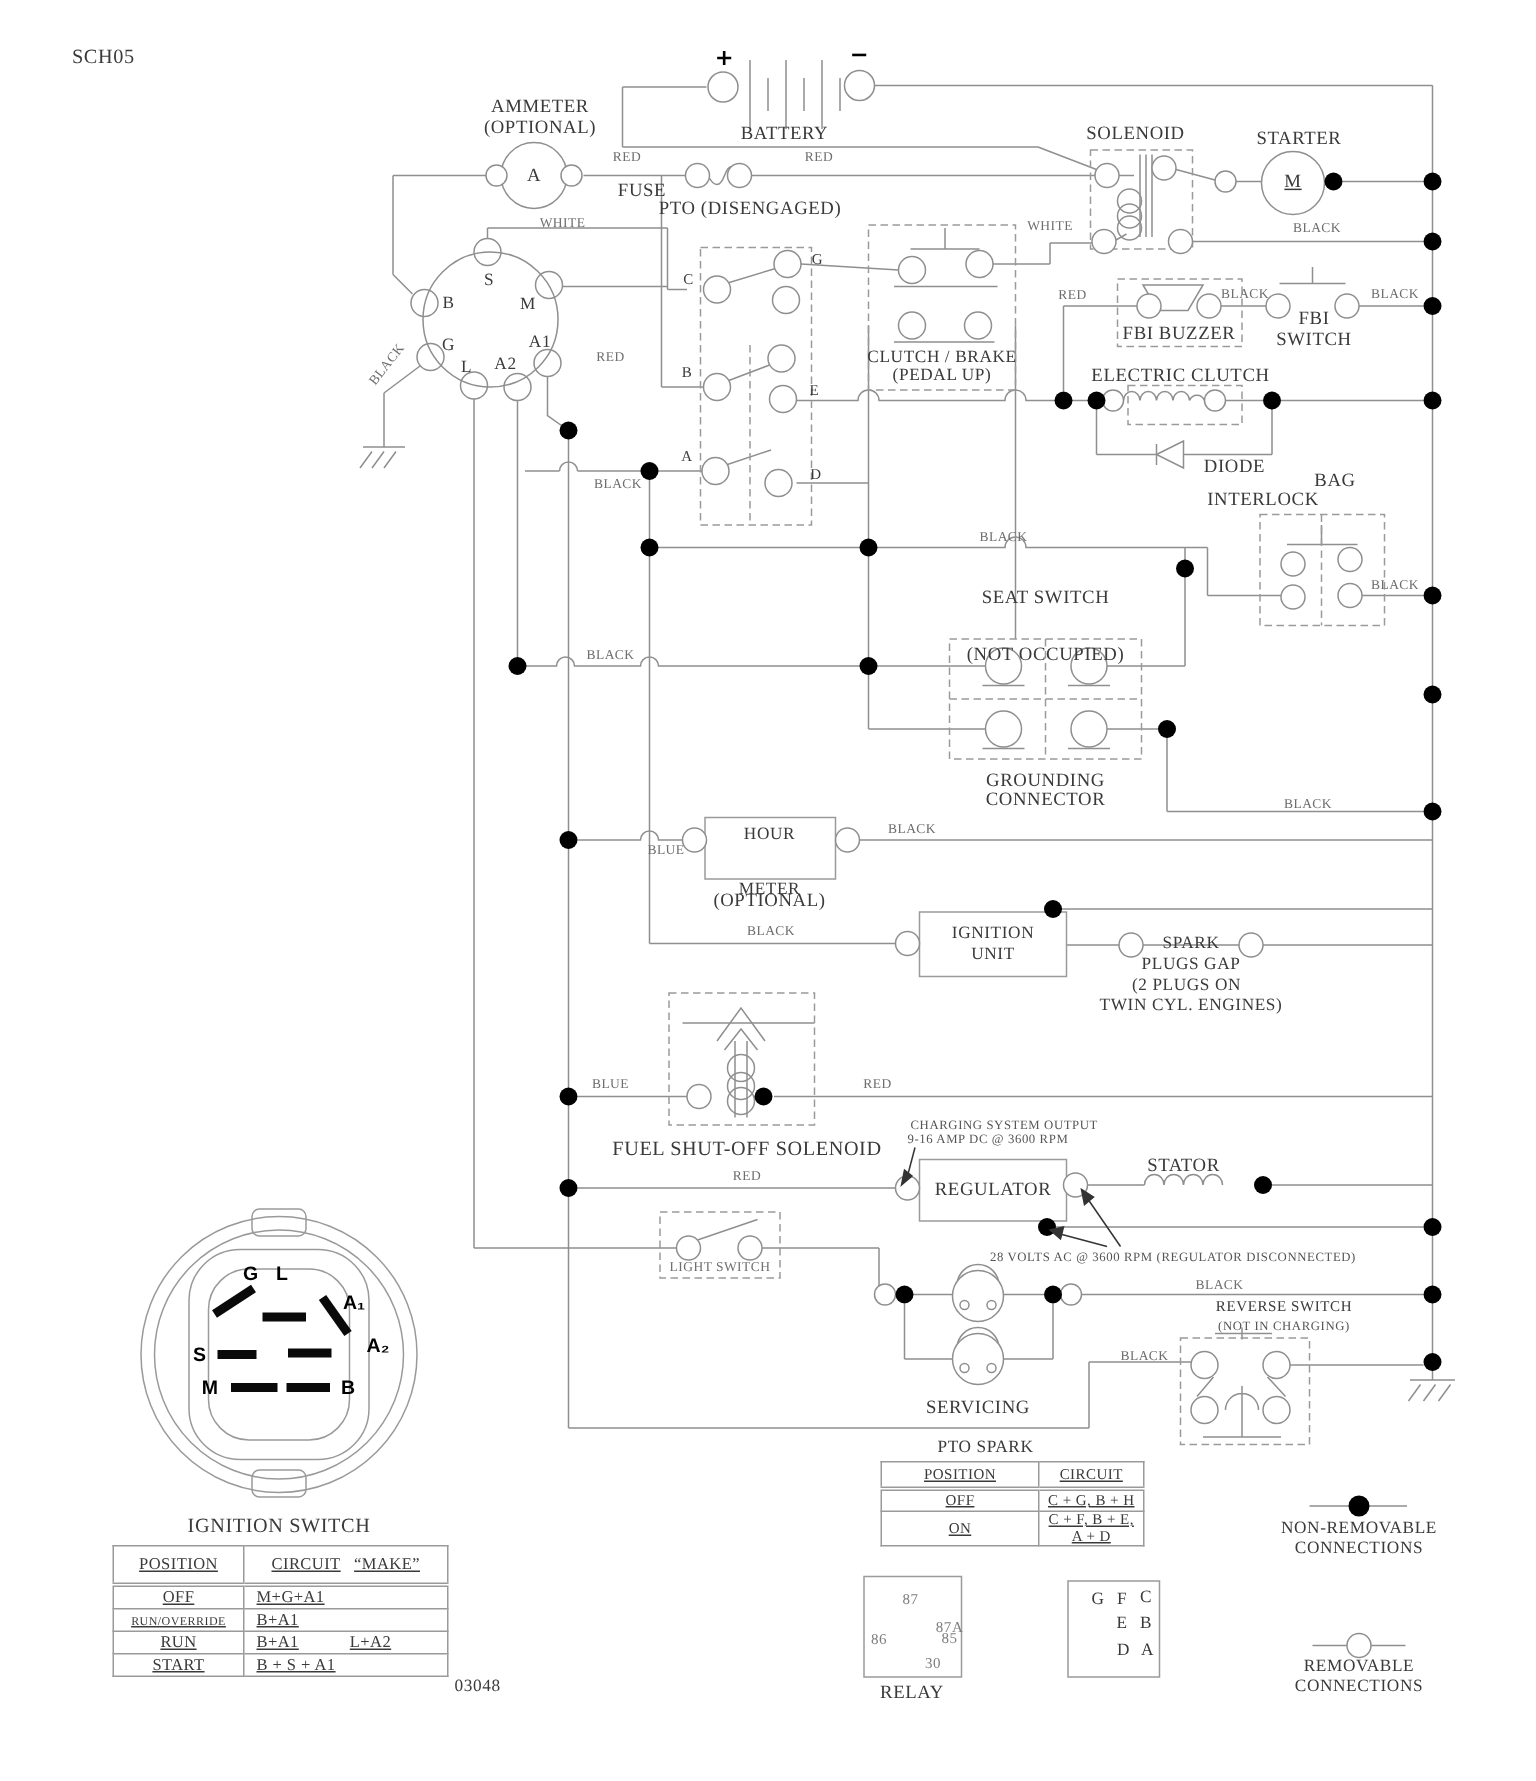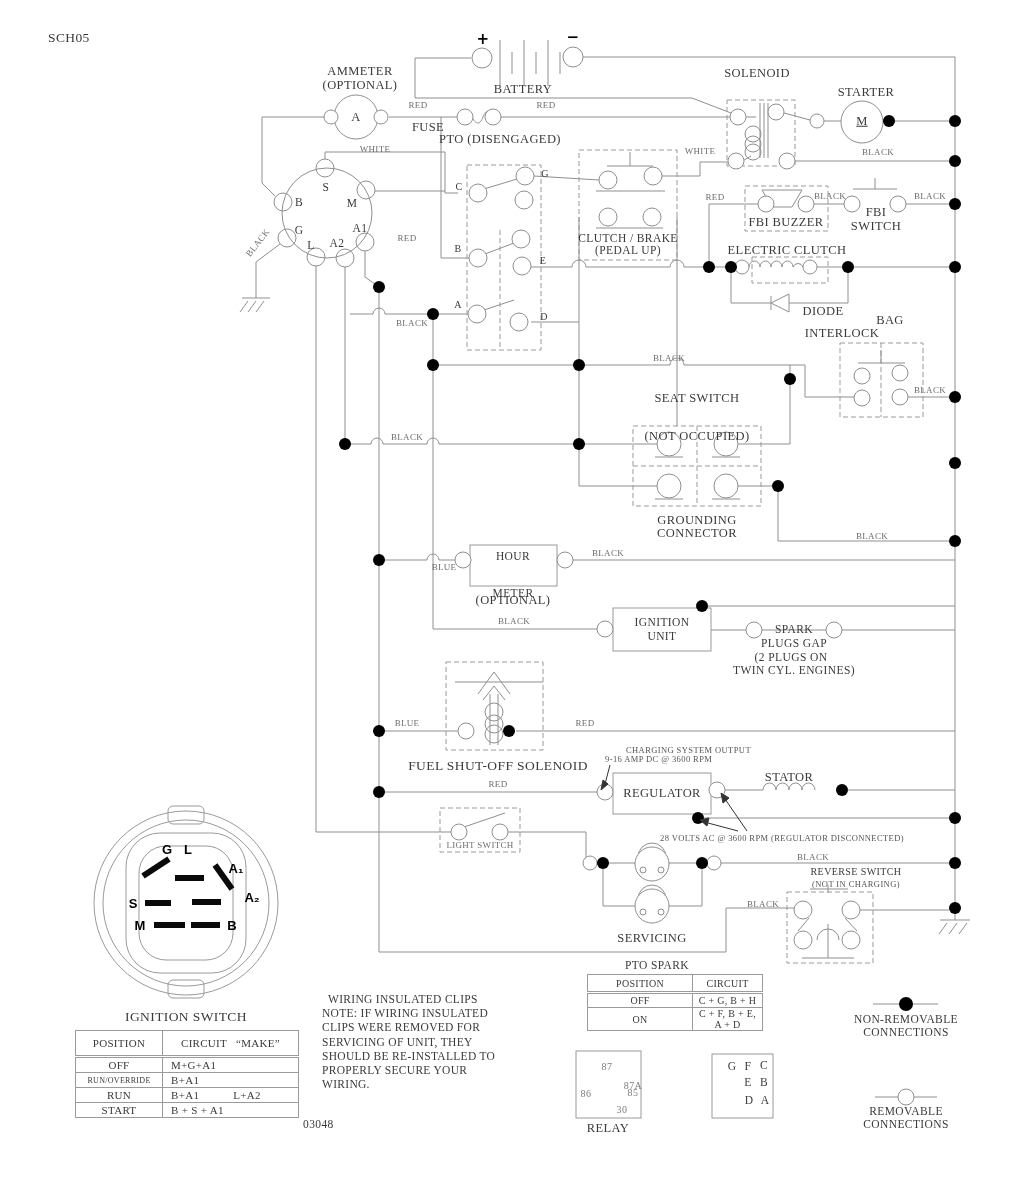--- a/index.html
+++ b/index.html
@@ -13,21 +13,21 @@
   .s10{font-size:10px;}
   .s11{font-size:11.5px;}
   .s12{font-size:12.5px;}
   .s13{font-size:13.5px;}
   .g{color:#7d7d7d;}
   .s15b{font-size:15px;font-weight:bold;color:#000;font-family:"DejaVu Sans",sans-serif;}
   .rot{transform:translate(-50%,-50%) rotate(-52deg);}
   .und{text-decoration:underline;}
   .bs{font-family:"Liberation Sans",sans-serif;font-weight:700;font-size:13px;color:#000;letter-spacing:0;}
   .tbl{position:absolute;border-collapse:collapse;background:#fff;font-family:"Liberation Serif",serif;color:#3a3a3a;}
-  .tbl td{border:1px solid #9a9a9a;text-align:center;padding:1px 4px;font-size:11px;letter-spacing:.3px;}
+  .tbl td{border:1px solid #9a9a9a;text-align:center;padding:1px 4px;font-size:11px;letter-spacing:.3px;text-decoration:underline;}
   .tbl tr.hdr td{border-bottom:3px double #9a9a9a;height:22px;}
   .cl{text-align:left !important;padding-left:8px !important;}
   .mkhead{display:flex;justify-content:space-between;padding:0 14px;}
   .mk2{margin-left:34px;}
   .small{font-size:8px !important;}
   .note{position:absolute;left:322px;top:992px;font-size:11.5px;line-height:14.2px;letter-spacing:.3px;color:#3a3a3a;}
   .note div:first-child{margin-left:6px;}
   .ptotbl td{font-size:10px;padding:0 4px;height:13px;}
   .ptotbl tr.hdr td{height:16px;border-bottom:3px double #9a9a9a;}
 </style>
@@ -318,21 +318,21 @@
 <div class="lbl s12" style="left:523px;top:89px">BATTERY</div>
 
 <div class="lbl s9" style="left:418px;top:105px">RED</div>
 <div class="lbl s12" style="left:428px;top:127px">FUSE</div>
 <div class="lbl s9" style="left:546px;top:105px">RED</div>
 <div class="lbl s12" style="left:500px;top:139px">PTO (DISENGAGED)</div>
 
 <div class="lbl s9" style="left:375px;top:149px">WHITE</div>
 <div class="lbl s9" style="left:700px;top:151px">WHITE</div>
 
-<div class="lbl s12" style="left:757px;top:73px">SOLENOID</div>
+<div class="lbl s12" style="left:757px;top:89px">SOLENOID</div>
 <div class="lbl s12" style="left:866px;top:92px">STARTER</div>
 <div class="lbl s12 und" style="left:862px;top:121px">M</div>
 <div class="lbl s9" style="left:878px;top:152px">BLACK</div>
 
 <div class="lbl s9" style="left:715px;top:197px">RED</div>
 <div class="lbl s9" style="left:830px;top:196px">BLACK</div>
 <div class="lbl s12" style="left:786px;top:222px">FBI BUZZER</div>
 <div class="lbl s12" style="left:876px;top:212px">FBI</div>
 <div class="lbl s12" style="left:876px;top:226px">SWITCH</div>
 <div class="lbl s9" style="left:930px;top:196px">BLACK</div>
@@ -384,21 +384,21 @@
 <div class="lbl s11" style="left:662px;top:637px">UNIT</div>
 <div class="lbl s11" style="left:794px;top:630px">SPARK</div>
 <div class="lbl s11" style="left:794px;top:644px">PLUGS GAP</div>
 <div class="lbl s11" style="left:791px;top:658px">(2 PLUGS ON</div>
 <div class="lbl s11" style="left:794px;top:671px">TWIN CYL. ENGINES)</div>
 
 <div class="lbl s9" style="left:407px;top:723px">BLUE</div>
 <div class="lbl s9" style="left:585px;top:723px">RED</div>
 <div class="lbl s13" style="left:498px;top:766px">FUEL SHUT-OFF SOLENOID</div>
 
-<div class="lbl la s8" style="left:626px;top:750px">CHARGING SYSTEM OUTPUT</div>
+<div class="lbl la s8" style="left:607px;top:750px">CHARGING SYSTEM OUTPUT</div>
 <div class="lbl la s8" style="left:605px;top:759px">9-16 AMP DC @ 3600 RPM</div>
 <div class="lbl s12" style="left:662px;top:793px">REGULATOR</div>
 <div class="lbl s12" style="left:789px;top:777px">STATOR</div>
 <div class="lbl s9" style="left:498px;top:784px">RED</div>
 <div class="lbl la s8" style="left:660px;top:838px">28 VOLTS AC @ 3600 RPM (REGULATOR DISCONNECTED)</div>
 
 <div class="lbl s9" style="left:480px;top:845px">LIGHT SWITCH</div>
 <div class="lbl s12" style="left:652px;top:938px">SERVICING</div>
 <div class="lbl s9" style="left:813px;top:857px">BLACK</div>
 <div class="lbl s10" style="left:856px;top:872px">REVERSE SWITCH</div>
@@ -439,29 +439,20 @@
     <td class="cl" style="padding-left:20px"><span>B+A1</span><span class="mk2">L+A2</span></td>
   </tr>
   <tr>
     <td>START</td>
     <td class="cl">B + S + A1</td>
   </tr>
 </tbody>
     </table>
 <div class="lbl la s11" style="left:303px;top:1125px">03048</div>
 
-<div class="note">
-  <div>WIRING INSULATED CLIPS</div>
-  <div>NOTE: IF WIRING INSULATED</div>
-  <div>CLIPS WERE REMOVED FOR</div>
-  <div>SERVICING OF UNIT, THEY</div>
-  <div>SHOULD BE RE-INSTALLED TO</div>
-  <div>PROPERLY SECURE YOUR</div>
-  <div>WIRING.</div>
-</div>
 
 <div class="lbl s11" style="left:657px;top:966px">PTO SPARK</div>
 <table class="tbl ptotbl" style="left:587px;top:974px;width:176px">
   <tbody>
         <tr class="hdr">
     <td style="width:96px">POSITION</td>
     <td>CIRCUIT</td>
   </tr>
   <tr>
     <td>OFF</td>

